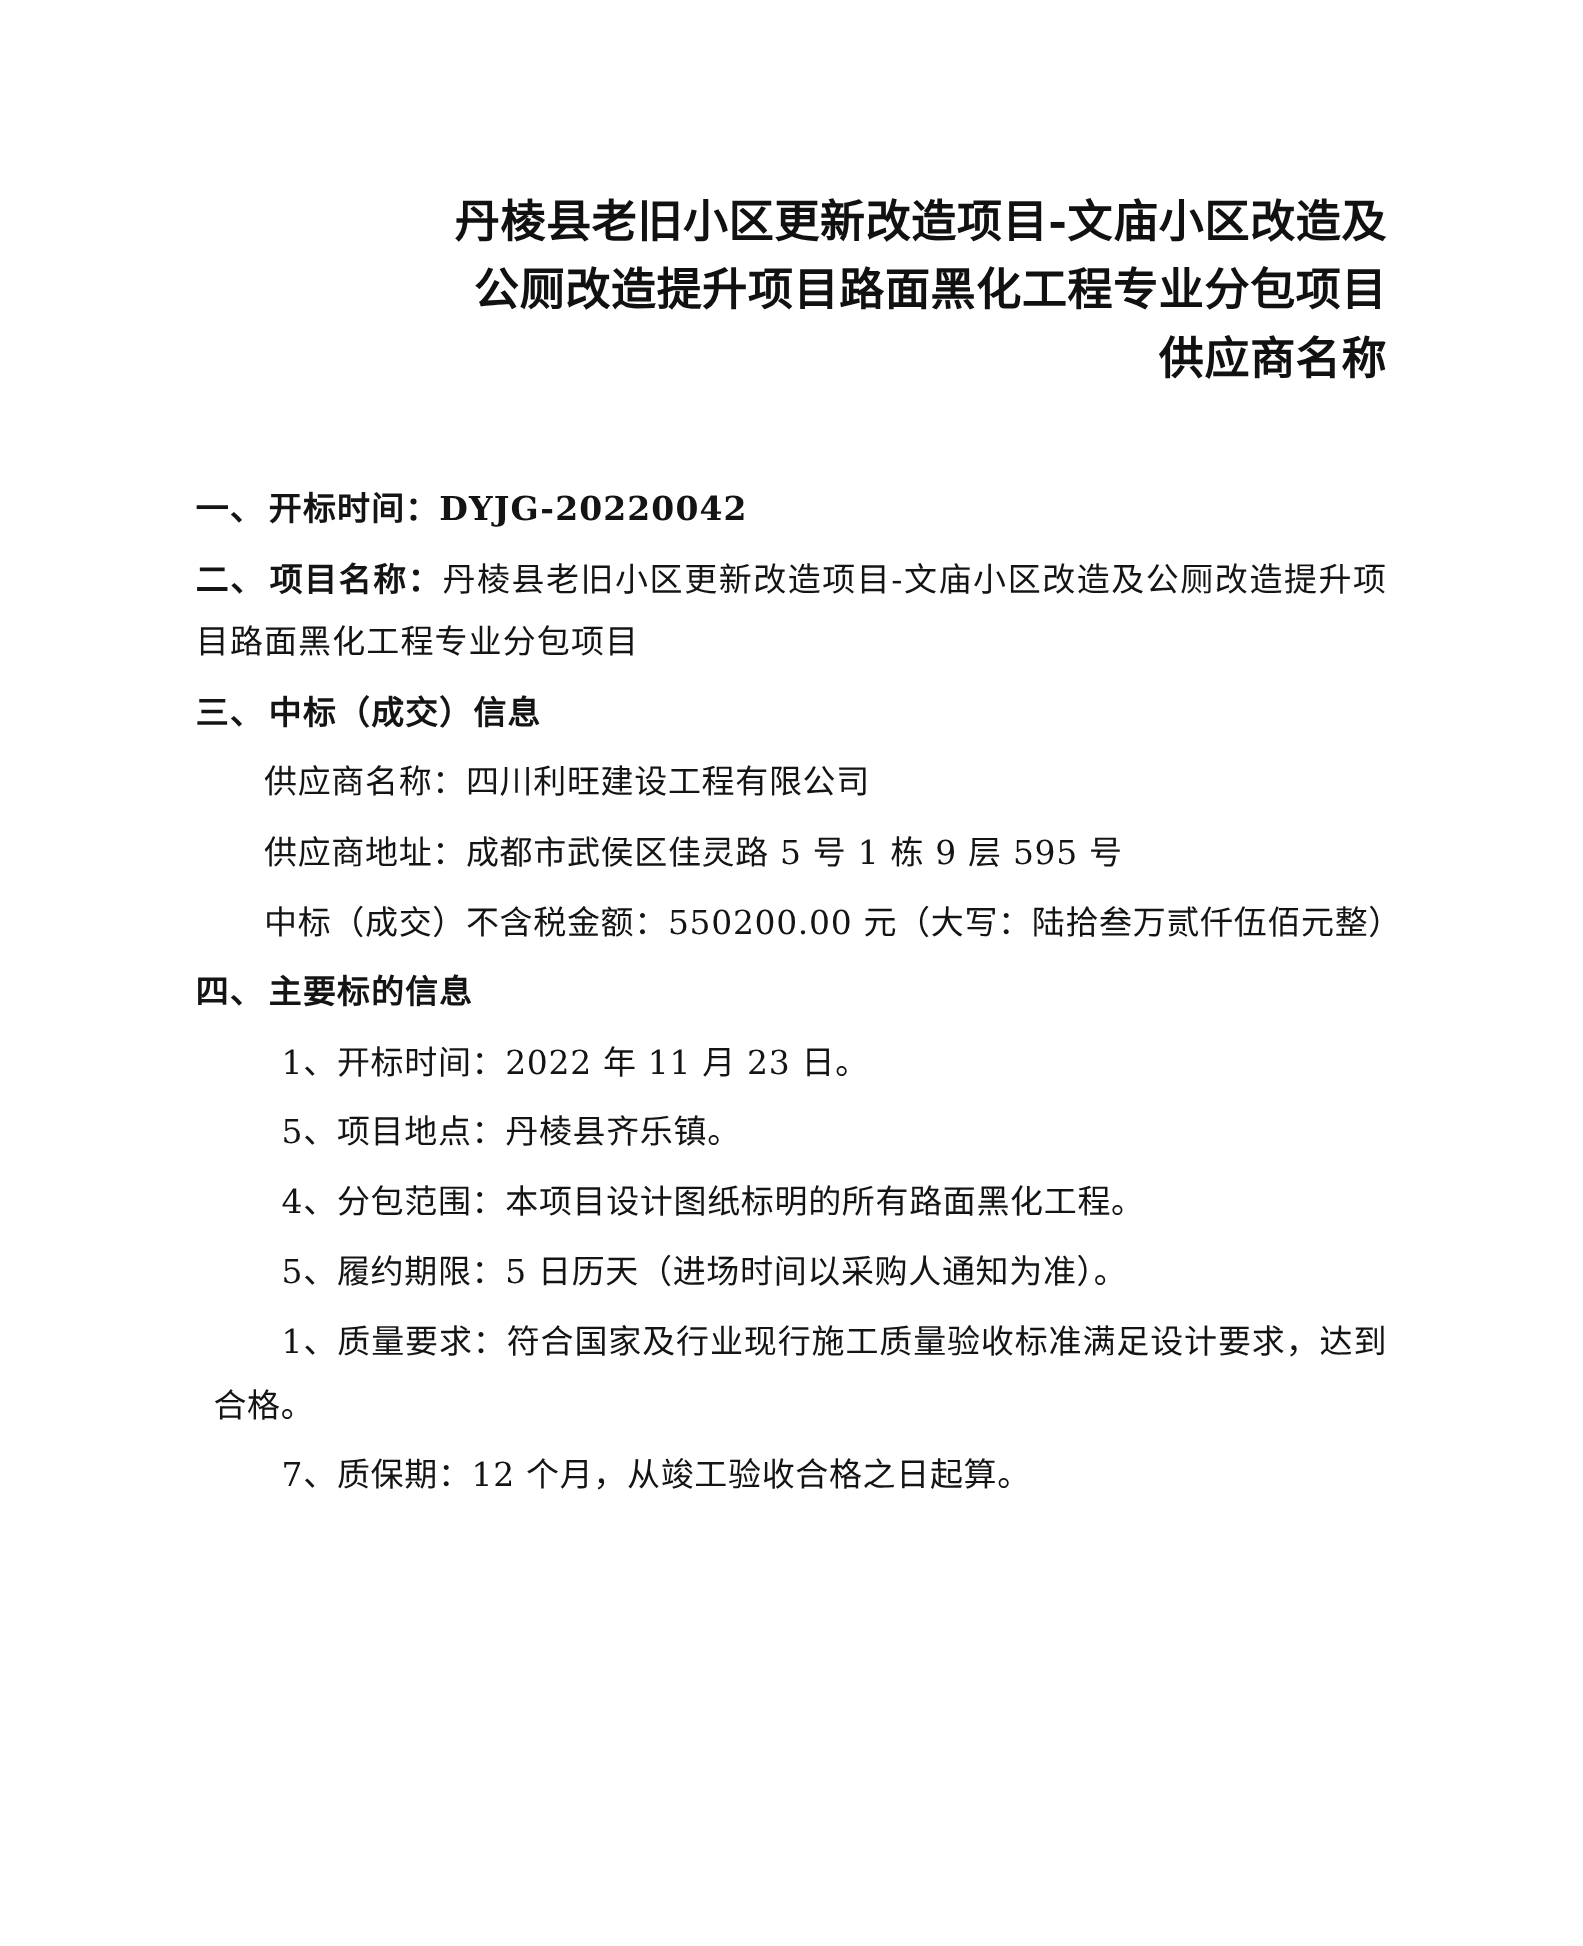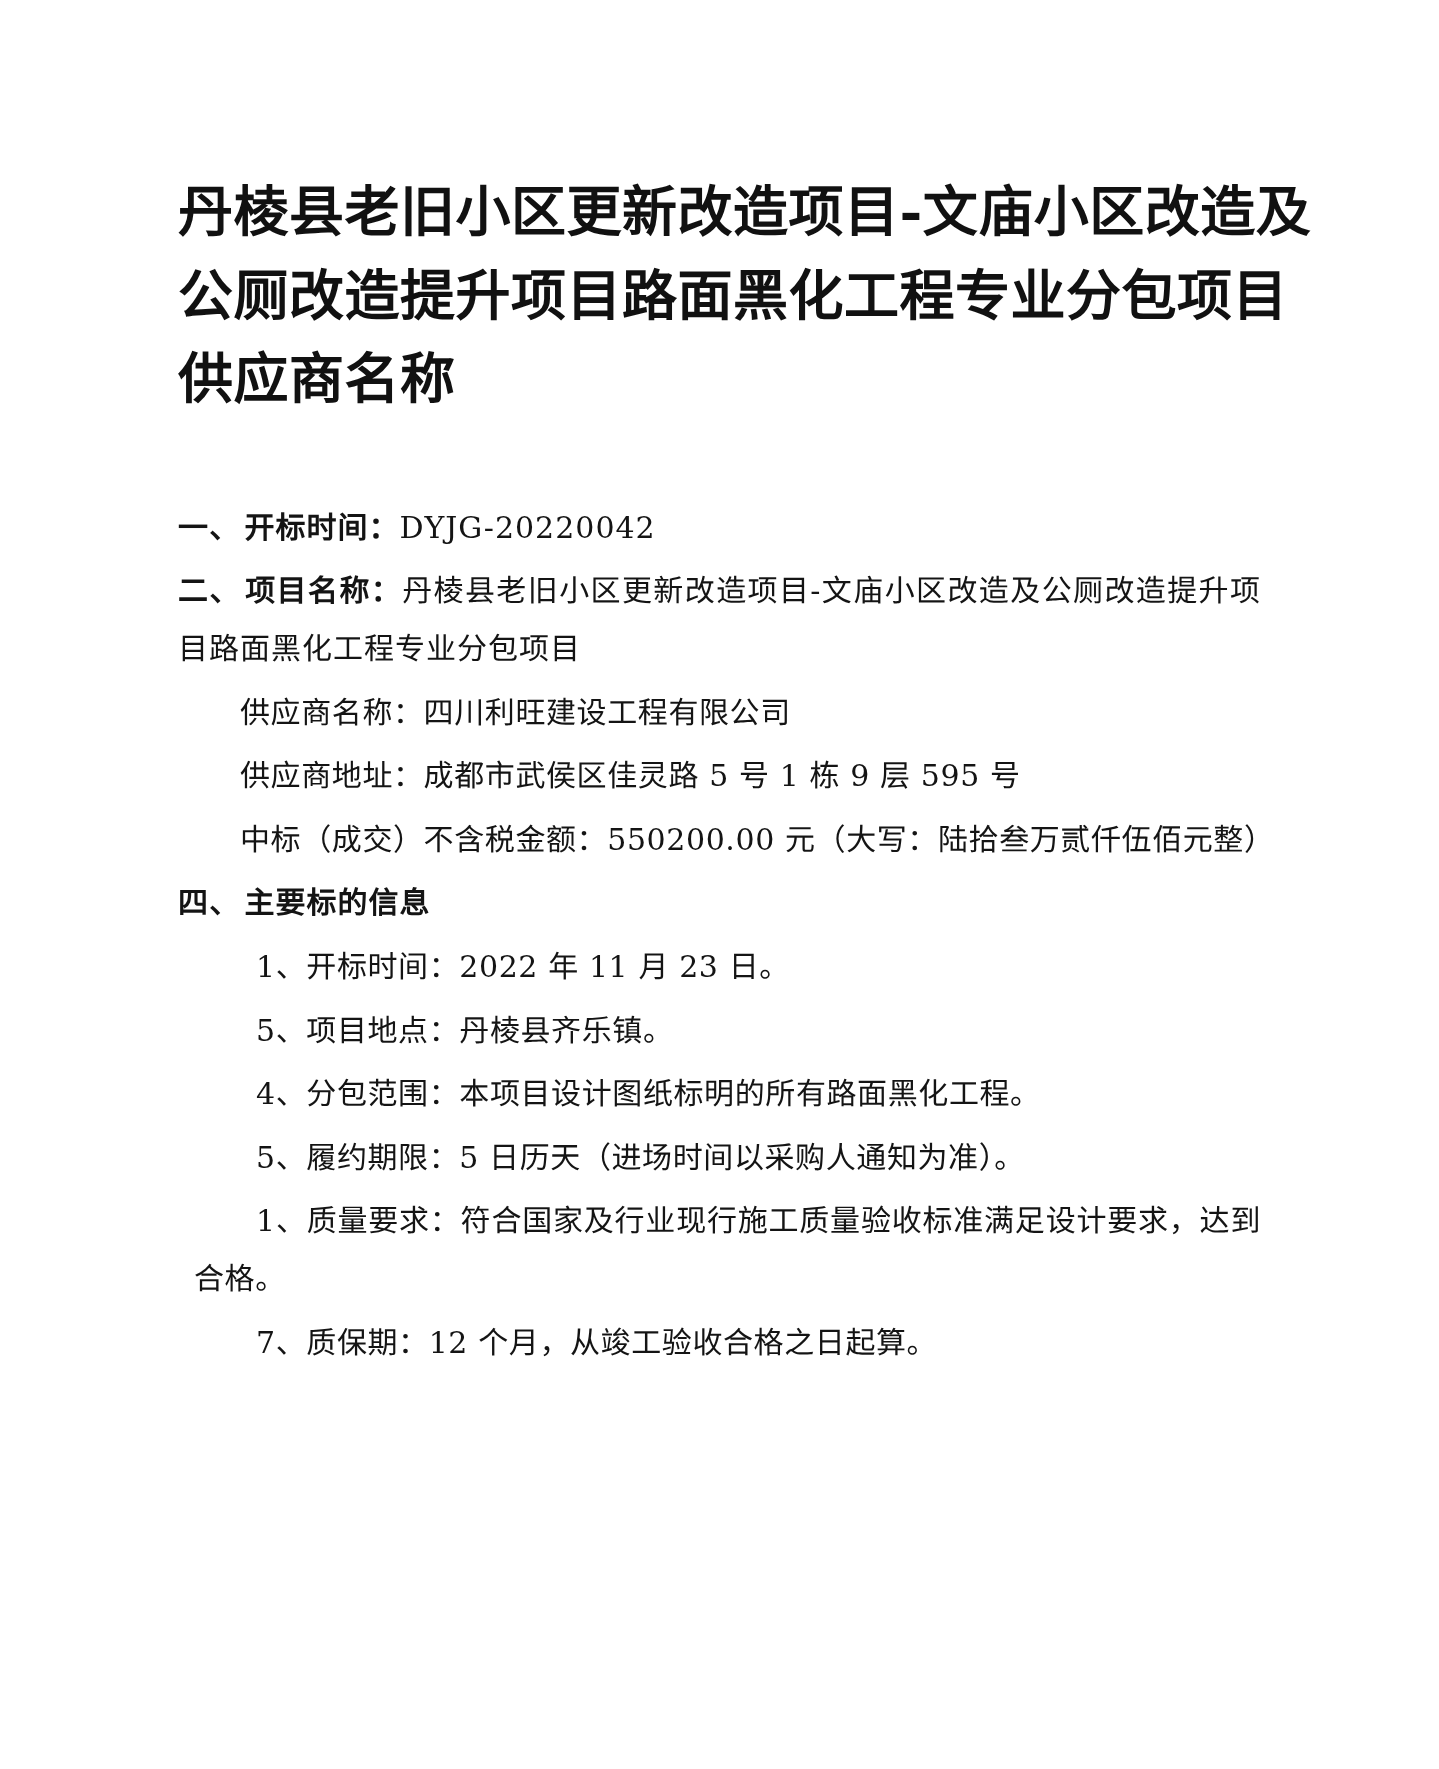--- a/index.html
+++ b/index.html
@@ -18,23 +18,23 @@
   .page {
     width: 1439px;
     min-height: 1769px;
     box-sizing: border-box;
     padding: 170px 178px 40px 178px;
     position: relative;
   }
   .doc-title {
     font-family: "DejaVu Serif", "Liberation Serif", serif;
     font-weight: bold;
-    font-size: 55px;
+    font-size: 41px;
     line-height: 1.52;
-    text-align: left;
+    text-align: right;
     letter-spacing: 0.5px;
     color: #111111;
     margin: 0 0 78px 0;
   }
   .doc-title .line {
     display: block;
     white-space: nowrap;
   }
   .body-block {
     font-size: 30px;
@@ -72,27 +72,30 @@
 
   <h1 class="doc-title">
     <span class="line">丹棱县老旧小区更新改造项目-文庙小区改造及</span>
     <span class="line">公厕改造提升项目路面黑化工程专业分包项目</span>
     <span class="line">供应商名称</span>
   </h1>
 
   <div class="body-block">
 
     <p class="para sec-head">
-      <span class="num spaced">一、</span><span>开标时间：</span><span style="font-weight:normal;">DYJG-20220042</span>
+      <span class="num spaced">一、</span><span>开标时间：</span><span style="font-weight:bold;">DYJG-20220042</span>
     </p>
 
     <p class="para sec-head">
       <span class="num spaced">二、</span><span>项目名称：</span><span style="font-weight:normal;">丹棱县老旧小区更新改造项目-文庙小区改造及公厕改造提升项目路面黑化工程专业分包项目</span>
     </p>
 
+    <p class="para sec-head">
+      <span class="num spaced">三、</span><span>中标（成交）信息</span>
+    </p>
 
     <p class="para indent-hang">供应商名称：四川利旺建设工程有限公司</p>
     <p class="para indent-hang">供应商地址：成都市武侯区佳灵路 5 号 1 栋 9 层 595 号</p>
     <p class="para indent-hang">中标（成交）不含税金额：550200.00 元（大写：陆拾叁万贰仟伍佰元整）</p>
 
     <p class="para sec-head">
       <span class="num spaced">四、</span><span>主要标的信息</span>
     </p>
 
     <p class="para sub-item">1、开标时间：2022 年 11 月 23 日。</p>

